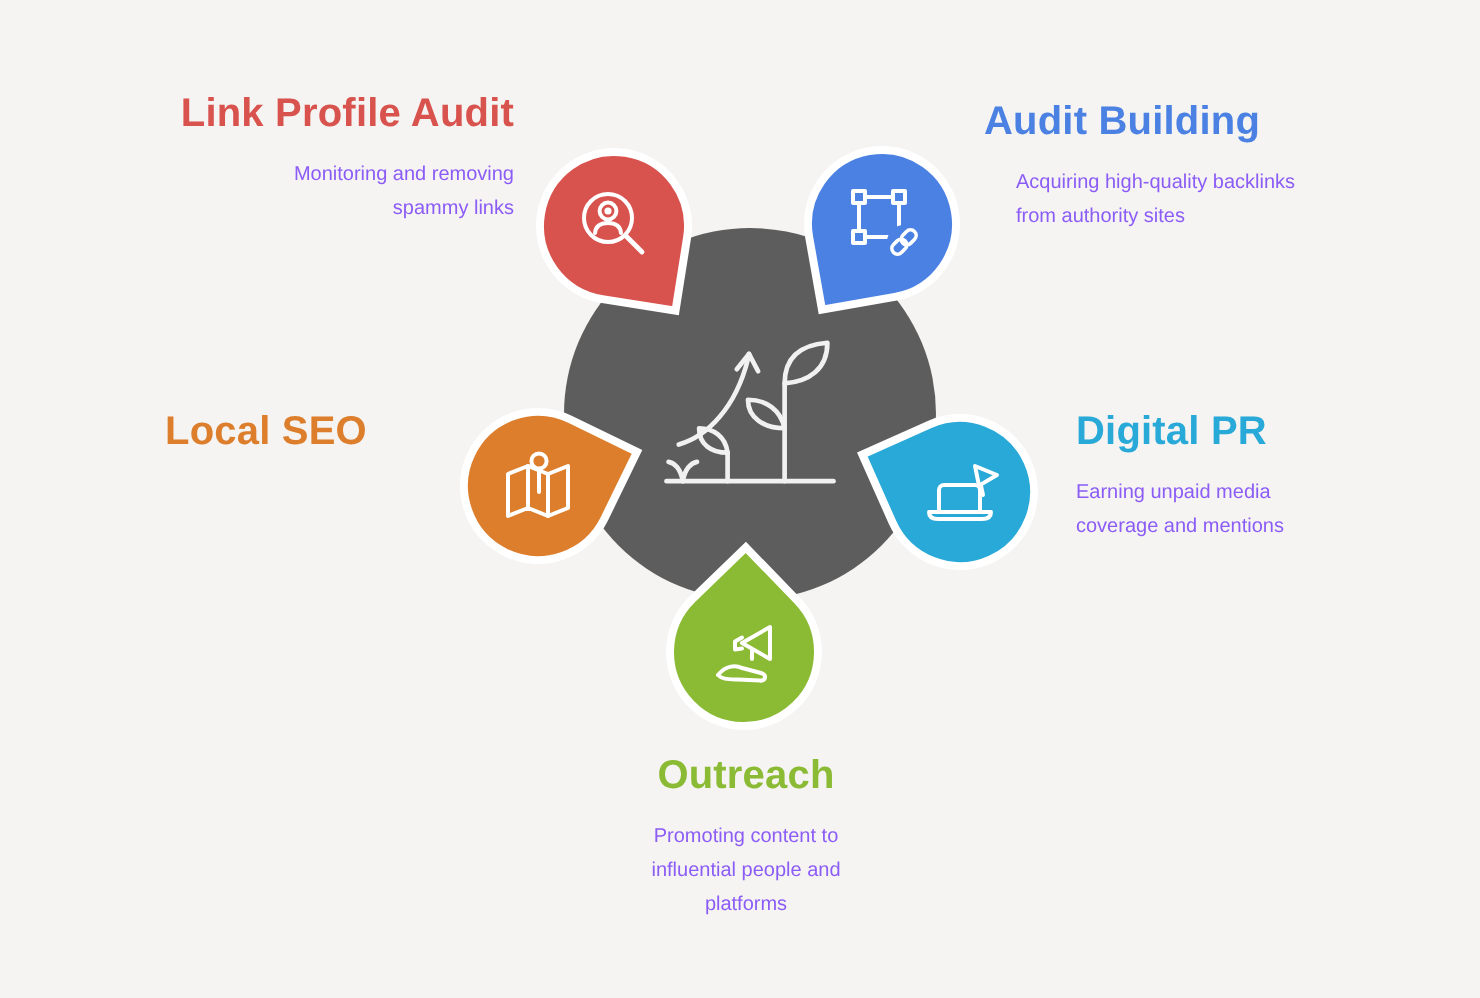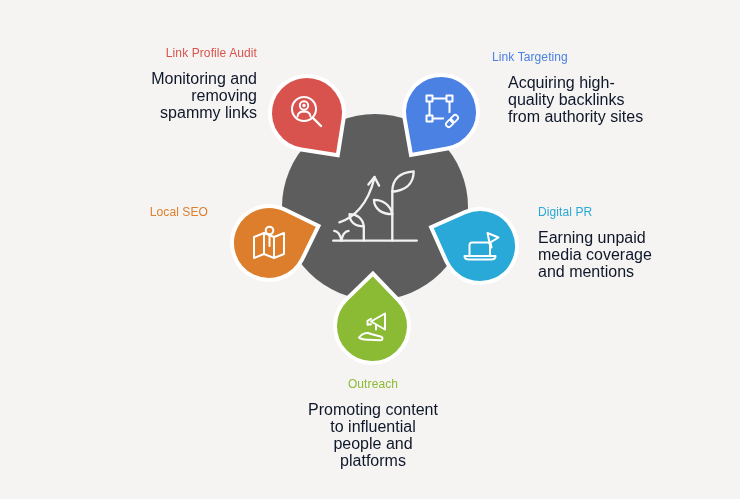--- a/index.html
+++ b/index.html
@@ -18,22 +18,22 @@
   .petal{
     position:absolute;width:78px;height:78px;box-sizing:border-box;
     border:4px solid #fff;border-radius:50% 50% 0 50%;z-index:2;
   }
   .petal-icon{
     position:absolute;width:44px;height:44px;z-index:3;
     display:flex;align-items:center;justify-content:center;
   }
   .petal-icon svg, .center-circle svg{display:block;}
   .label-block{position:absolute;z-index:4;}
-  .label-title{font-size:12px;font-weight:normal;letter-spacing:0.1px;}
-  .label-desc{font-size:16px;line-height:17px;color:#0f172a;margin-top:10px;}
+  .label-title{font-size:20px;font-weight:bold;letter-spacing:0.1px;}
+  .label-desc{font-size:10px;line-height:17px;color:#8b5cf6;margin-top:10px;}
   .align-right{text-align:right;}
   .align-left{text-align:left;}
   .align-center{text-align:center;}
   .stroke-icon{fill:none;stroke:#ffffff;stroke-width:2;stroke-linecap:round;stroke-linejoin:round;}
   .center-stroke{fill:none;stroke:#f1f1f1;stroke-width:2.3;stroke-linecap:round;stroke-linejoin:round;}
 </style>
 </head>
 <body>
 
 <div class="canvas">
@@ -120,25 +120,25 @@
       </g>
     </svg>
   </div>
 
   <div class="label-block align-right" style="right:483px;top:46px;width:190px;">
     <div class="label-title" style="color: rgb(217, 83, 78);">Link Profile Audit</div>
     <div class="label-desc" style="width:128px;margin-left:auto;">Monitoring and removing spammy links</div>
   </div>
 
   <div class="label-block align-left" style="left:492px;top:50px;width:190px;">
-    <div class="label-title" style="color: rgb(74, 129, 227);">Link Targeting</div>
+    <div class="label-title" style="color: rgb(74, 129, 227);">Audit Building</div>
     <div class="label-desc" style="width:150px;margin-left:16px;">Acquiring high-quality backlinks from authority sites</div>
   </div>
 
-  <div class="label-block align-right" style="right:532px;top:205px;width:190px;">
+  <div class="label-block align-right" style="right:512px;top:205px;width:190px;text-align:center;">
     <div class="label-title" style="color: rgb(220, 126, 43);">Local SEO</div>
   </div>
 
   <div class="label-block align-center" style="left:288px;top:377px;width:170px;">
     <div class="label-title" style="color: rgb(139, 187, 53);">Outreach</div>
     <div class="label-desc" style="width:132px;margin:10px auto 0;">Promoting content to influential people and platforms</div>
   </div>
 
   <div class="label-block align-left" style="left:538px;top:205px;width:190px;">
     <div class="label-title" style="color: rgb(41, 169, 216);">Digital PR</div>

